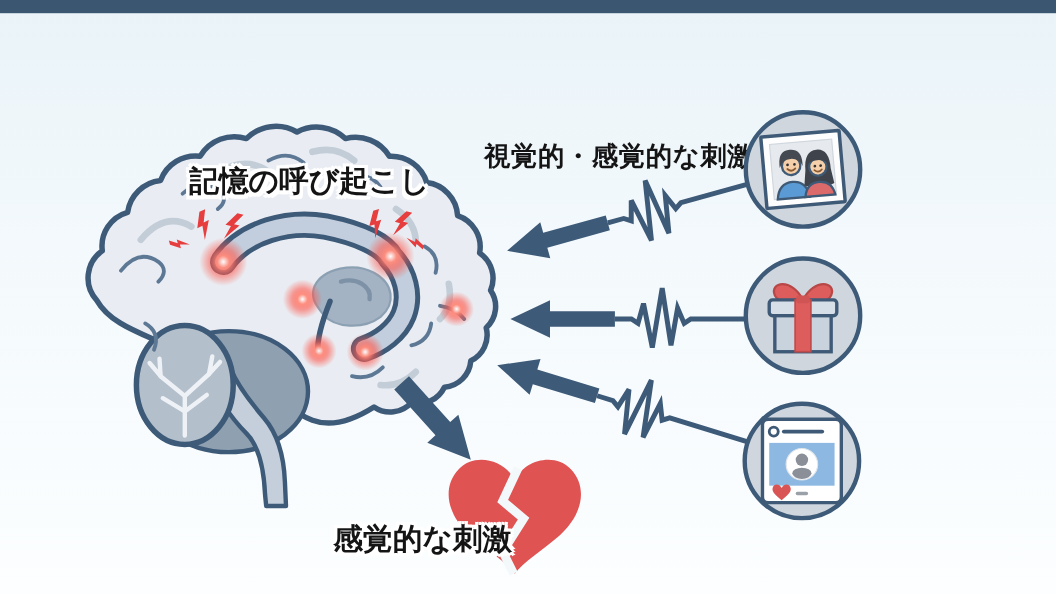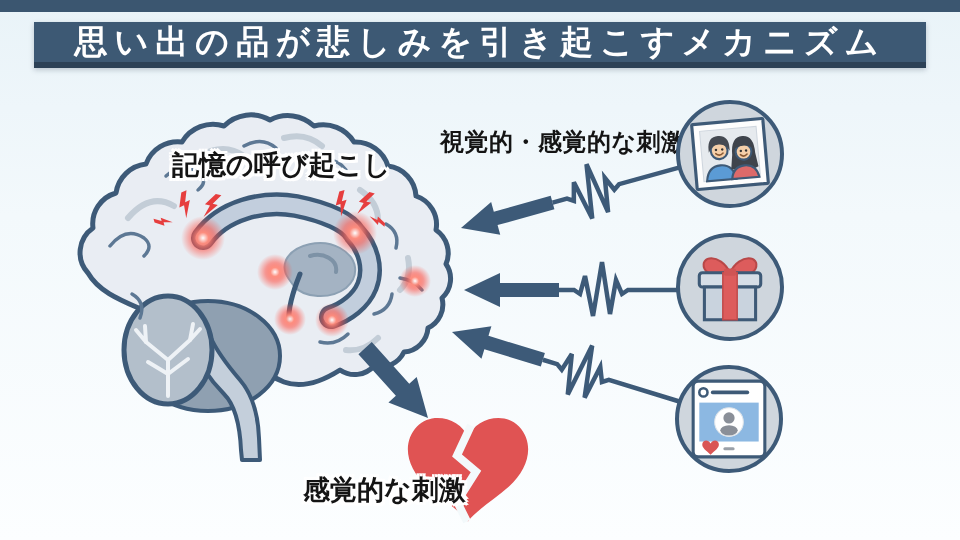--- a/index.html
+++ b/index.html
@@ -44,23 +44,20 @@
   .circle-social { left:675px; top:365px; }
   svg { display:block; }
 </style>
 </head>
 <body>
 
 <div class="stage">
 
   <div class="top-strip"></div>
 
-  <div class="banner">
-    <span class="banner-title">思い出の品が悲しみを引き起こすメカニズム</span>
-  </div>
 
   <svg class="abs" style="left:48px; top:98px;" width="430" height="385" viewBox="0 0 430 385">
     <defs>
       <radialGradient id="glow">
         <stop offset="0%" stop-color="#ffffff" stop-opacity="0.95"></stop>
         <stop offset="25%" stop-color="#ff8a7a" stop-opacity="0.95"></stop>
         <stop offset="55%" stop-color="#ff5347" stop-opacity="0.55"></stop>
         <stop offset="100%" stop-color="#ff5347" stop-opacity="0"></stop>
       </radialGradient>
       <path id="bolt" d="M7 0 L0 11 L4.5 11 L1.5 22 L11 9 L6.5 9 L12 0 Z"></path>

